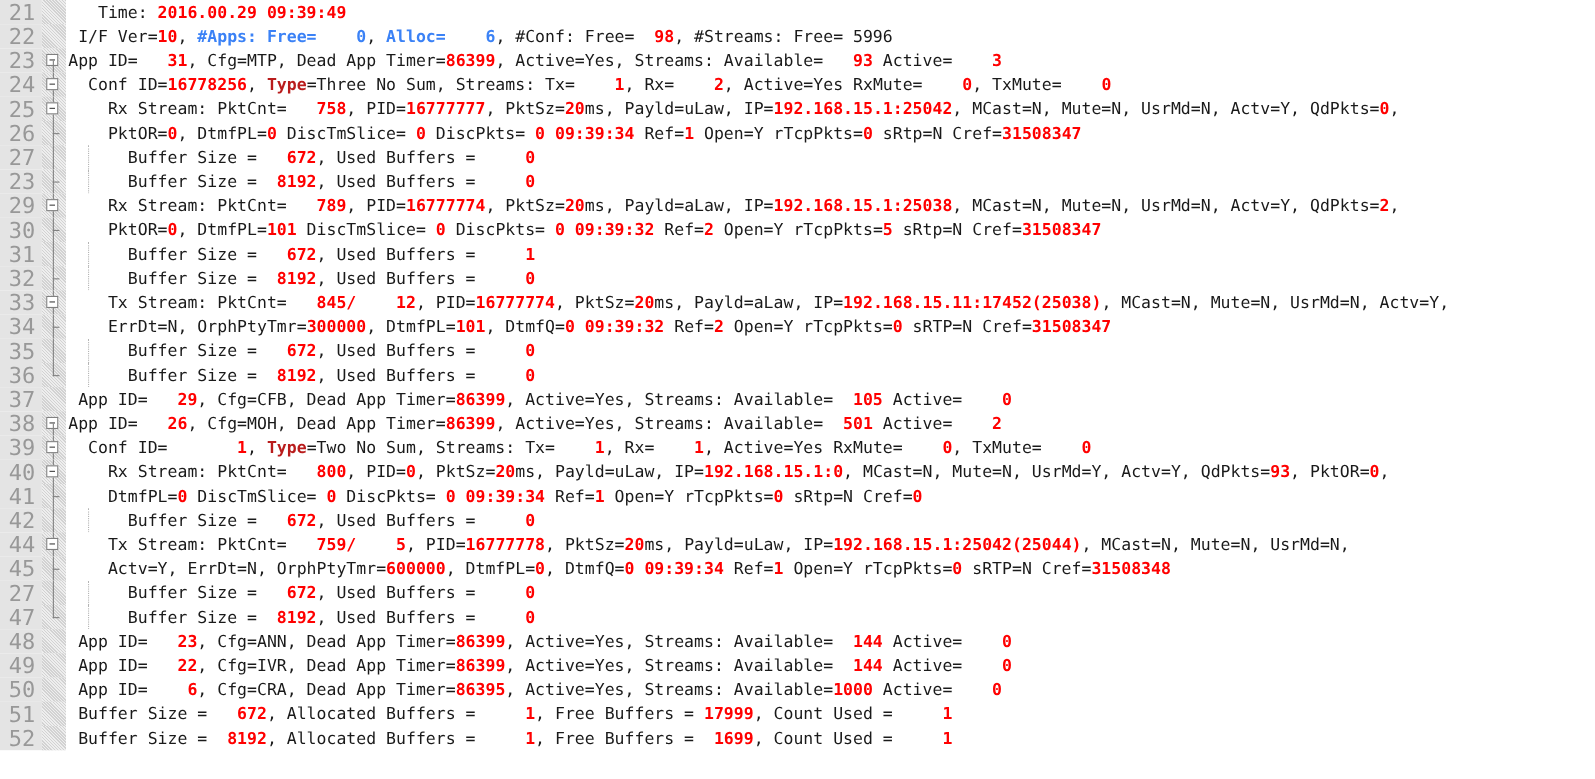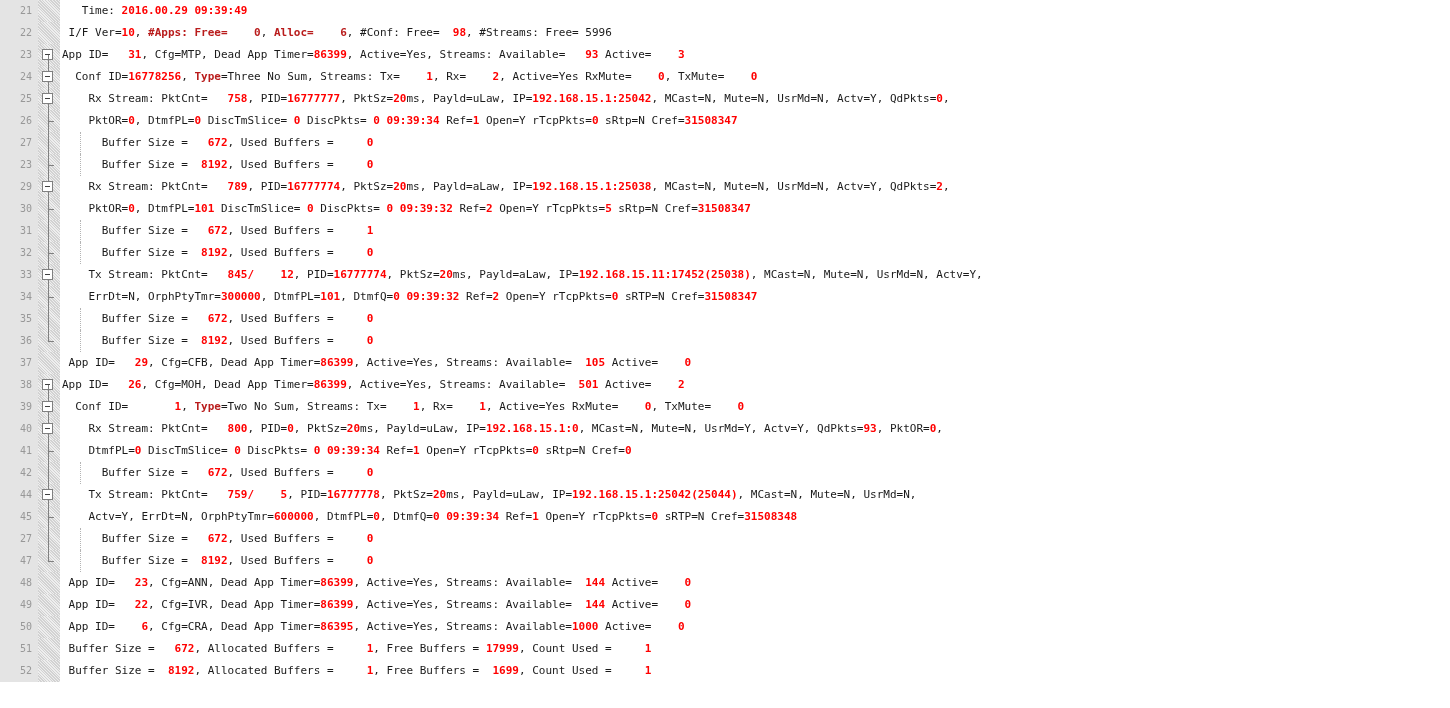--- a/index.html
+++ b/index.html
@@ -30,21 +30,21 @@
     align-items: stretch;
   }
 
   
   .linenum {
     flex: 0 0 38px;
     width: 38px;
     background: #e4e4e4;
     color: #989898;
     font-family: "DejaVu Sans Mono", "Liberation Mono", monospace;
-    font-size: 10px;
+    font-size: 20px;
     text-align: right;
     padding-right: 6px;
     box-sizing: border-box;
     letter-spacing: 0px;
     user-select: none;
   }
 
   
   .foldmargin {
     flex: 0 0 22px;
@@ -110,21 +110,21 @@
     border-bottom: 1px solid #808080;
     box-sizing: border-box;
   }
 
   
   .codecell {
     flex: 1 1 auto;
     position: relative;
     background: #ffffff;
     font-family: "DejaVu Sans Mono", "Liberation Mono", monospace;
-    font-size: 11px;
+    font-size: 15px;
     color: #000000;
     padding-left: 0px;
     box-sizing: border-box;
     overflow: hidden;
   }
 
   .guide {
     position: absolute;
     top: 0;
     bottom: 0;
@@ -136,21 +136,21 @@
   .codetext {
     position: relative;
     display: block;
     padding-left: 2px;
     white-space: pre;
   }
 
   
   .tk-plain { color: #1a1a1a; }
   .tk-num   { color: #ff0000; font-weight: bold; }
-  .tk-green { color: #b91c1c; font-weight: bold; }
+  .tk-green { color: #3b82f6; font-weight: bold; }
   .tk-blue  { color: #b91c1c; font-weight: bold; }
 </style>
 </head>
 <body>
 
 <div id="editor">
   <div id="rows">
       <div class="row"><div class="linenum">21</div><div class="foldmargin"></div><div class="codecell"><span class="codetext"><span class="tk-plain">   Time: </span><span class="tk-num">2016.00.29 09:39:49</span></span></div></div>
       <div class="row"><div class="linenum">22</div><div class="foldmargin"></div><div class="codecell"><span class="codetext"><span class="tk-plain"> I/F Ver=</span><span class="tk-num">10</span><span class="tk-plain">, </span><span class="tk-green">#Apps: Free=</span><span class="tk-plain">    </span><span class="tk-green">0</span><span class="tk-plain">, </span><span class="tk-green">Alloc=</span><span class="tk-plain">    </span><span class="tk-green">6</span><span class="tk-plain">, #Conf: Free=  </span><span class="tk-num">98</span><span class="tk-plain">, #Streams: Free= 5996</span></span></div></div>
       <div class="row"><div class="linenum">23</div><div class="foldmargin"><span class="boxminus"></span><span class="vline half-bot"></span></div><div class="codecell"><span class="codetext"><span class="tk-plain">App ID=   </span><span class="tk-num">31</span><span class="tk-plain">, Cfg=MTP, Dead App Timer=</span><span class="tk-num">86399</span><span class="tk-plain">, Active=Yes, Streams: Available=   </span><span class="tk-num">93</span><span class="tk-plain"> Active=    </span><span class="tk-num">3</span></span></div></div>

